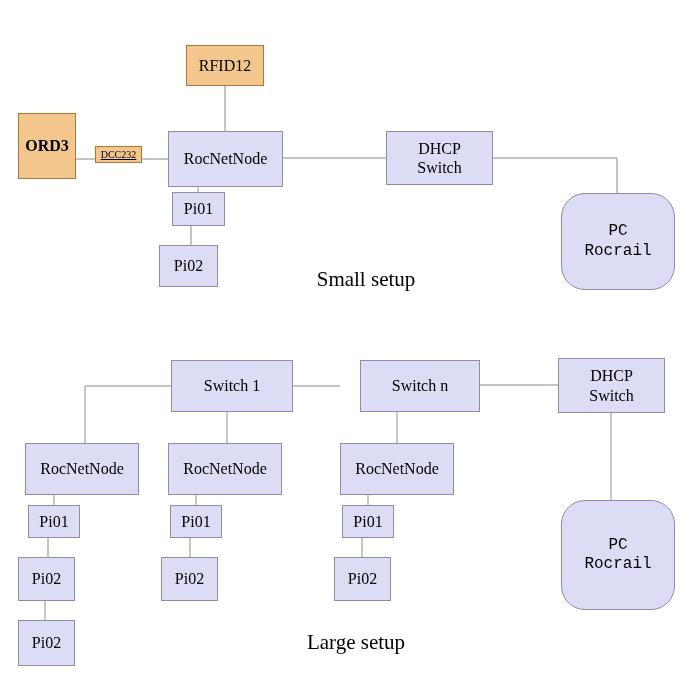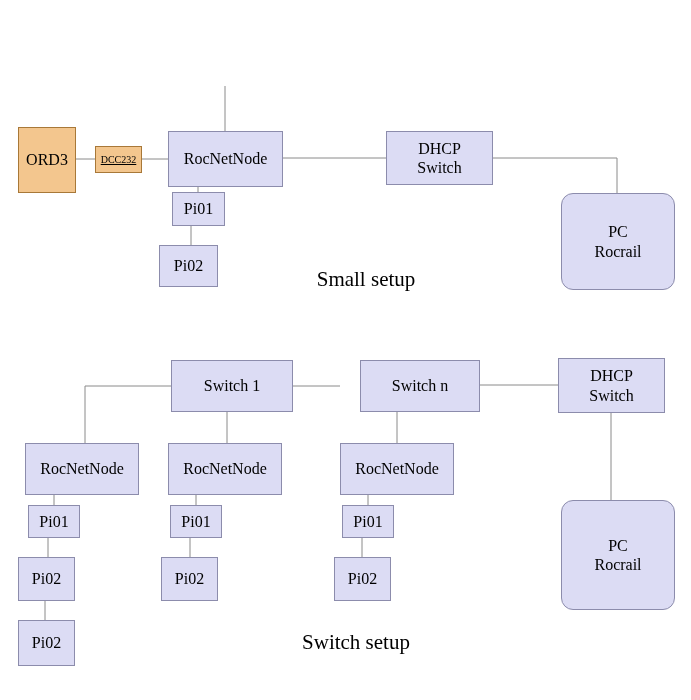--- a/index.html
+++ b/index.html
@@ -27,21 +27,21 @@
     background: var(--node-fill, #dcdcf4);
     border: 1px solid var(--node-border, #8c8cac);
     font-size: 16px;
     line-height: 1.2;
     text-align: center;
   }
   .node.hw {
     background: var(--hardware-fill, #f3c68e);
     border-color: var(--hardware-border, #a87838);
   }
-  .node.rounded { border-radius: 12px; }
+  .node.rounded { border-radius: 24px; font-family: Liberation Mono, monospace; }
   .node.tiny { font-size: 10px; }
   .diagram-title {
     position: absolute;
     font-size: 21px;
     text-align: center;
     width: 140px;
   }
 </style>
 </head>
 <body>
@@ -66,24 +66,25 @@
     <line x1="611" y1="413" x2="611" y2="500"></line>
     <line x1="54" y1="495" x2="54" y2="505"></line>
     <line x1="48" y1="538" x2="48" y2="557"></line>
     <line x1="45" y1="601" x2="45" y2="620"></line>
     <line x1="196" y1="495" x2="196" y2="505"></line>
     <line x1="190" y1="538" x2="190" y2="557"></line>
     <line x1="368" y1="495" x2="368" y2="505"></line>
     <line x1="362" y1="538" x2="362" y2="557"></line>
   </svg>
 
+  <div class="node hw" style="left:186px; top:45px; width:78px; height:41px;">RFID12</div>
 
-  <div class="node hw" style="left:18px; top:127px; width:58px; height:66px;">ORD3</div>
+  <div class="node hw" style="left:18px; top:113px; width:58px; height:66px;font-weight:bold;">ORD3</div>
 
-  <div class="node hw tiny" style="left:95px; top:146px; width:47px; height:27px;text-decoration:underline;">DCC232</div>
+  <div class="node hw tiny" style="left:95px; top:146px; width:47px; height:17px;text-decoration:underline;">DCC232</div>
 
   <div class="node" style="left:168px; top:131px; width:115px; height:56px;">RocNetNode</div>
 
   <div class="node" style="left:386px; top:131px; width:107px; height:54px;">
     <span>DHCP</span>
     <span>Switch</span>
   </div>
 
   <div class="node rounded" style="left:561px; top:193px; width:114px; height:97px;">
     <span>PC</span>
@@ -123,15 +124,15 @@
 
   <div class="node" style="left:334px; top:557px; width:57px; height:44px;">Pi02</div>
 
   <div class="node" style="left:18px; top:620px; width:57px; height:46px;">Pi02</div>
 
   <div class="node rounded" style="left:561px; top:500px; width:114px; height:110px;">
     <span>PC</span>
     <span>Rocrail</span>
   </div>
 
-  <div class="diagram-title" style="left:286px; top:630px;">Switch setup</div>
+  <div class="diagram-title" style="left:286px; top:630px;">Large setup</div>
 
 </div>
 
 </body></html>

